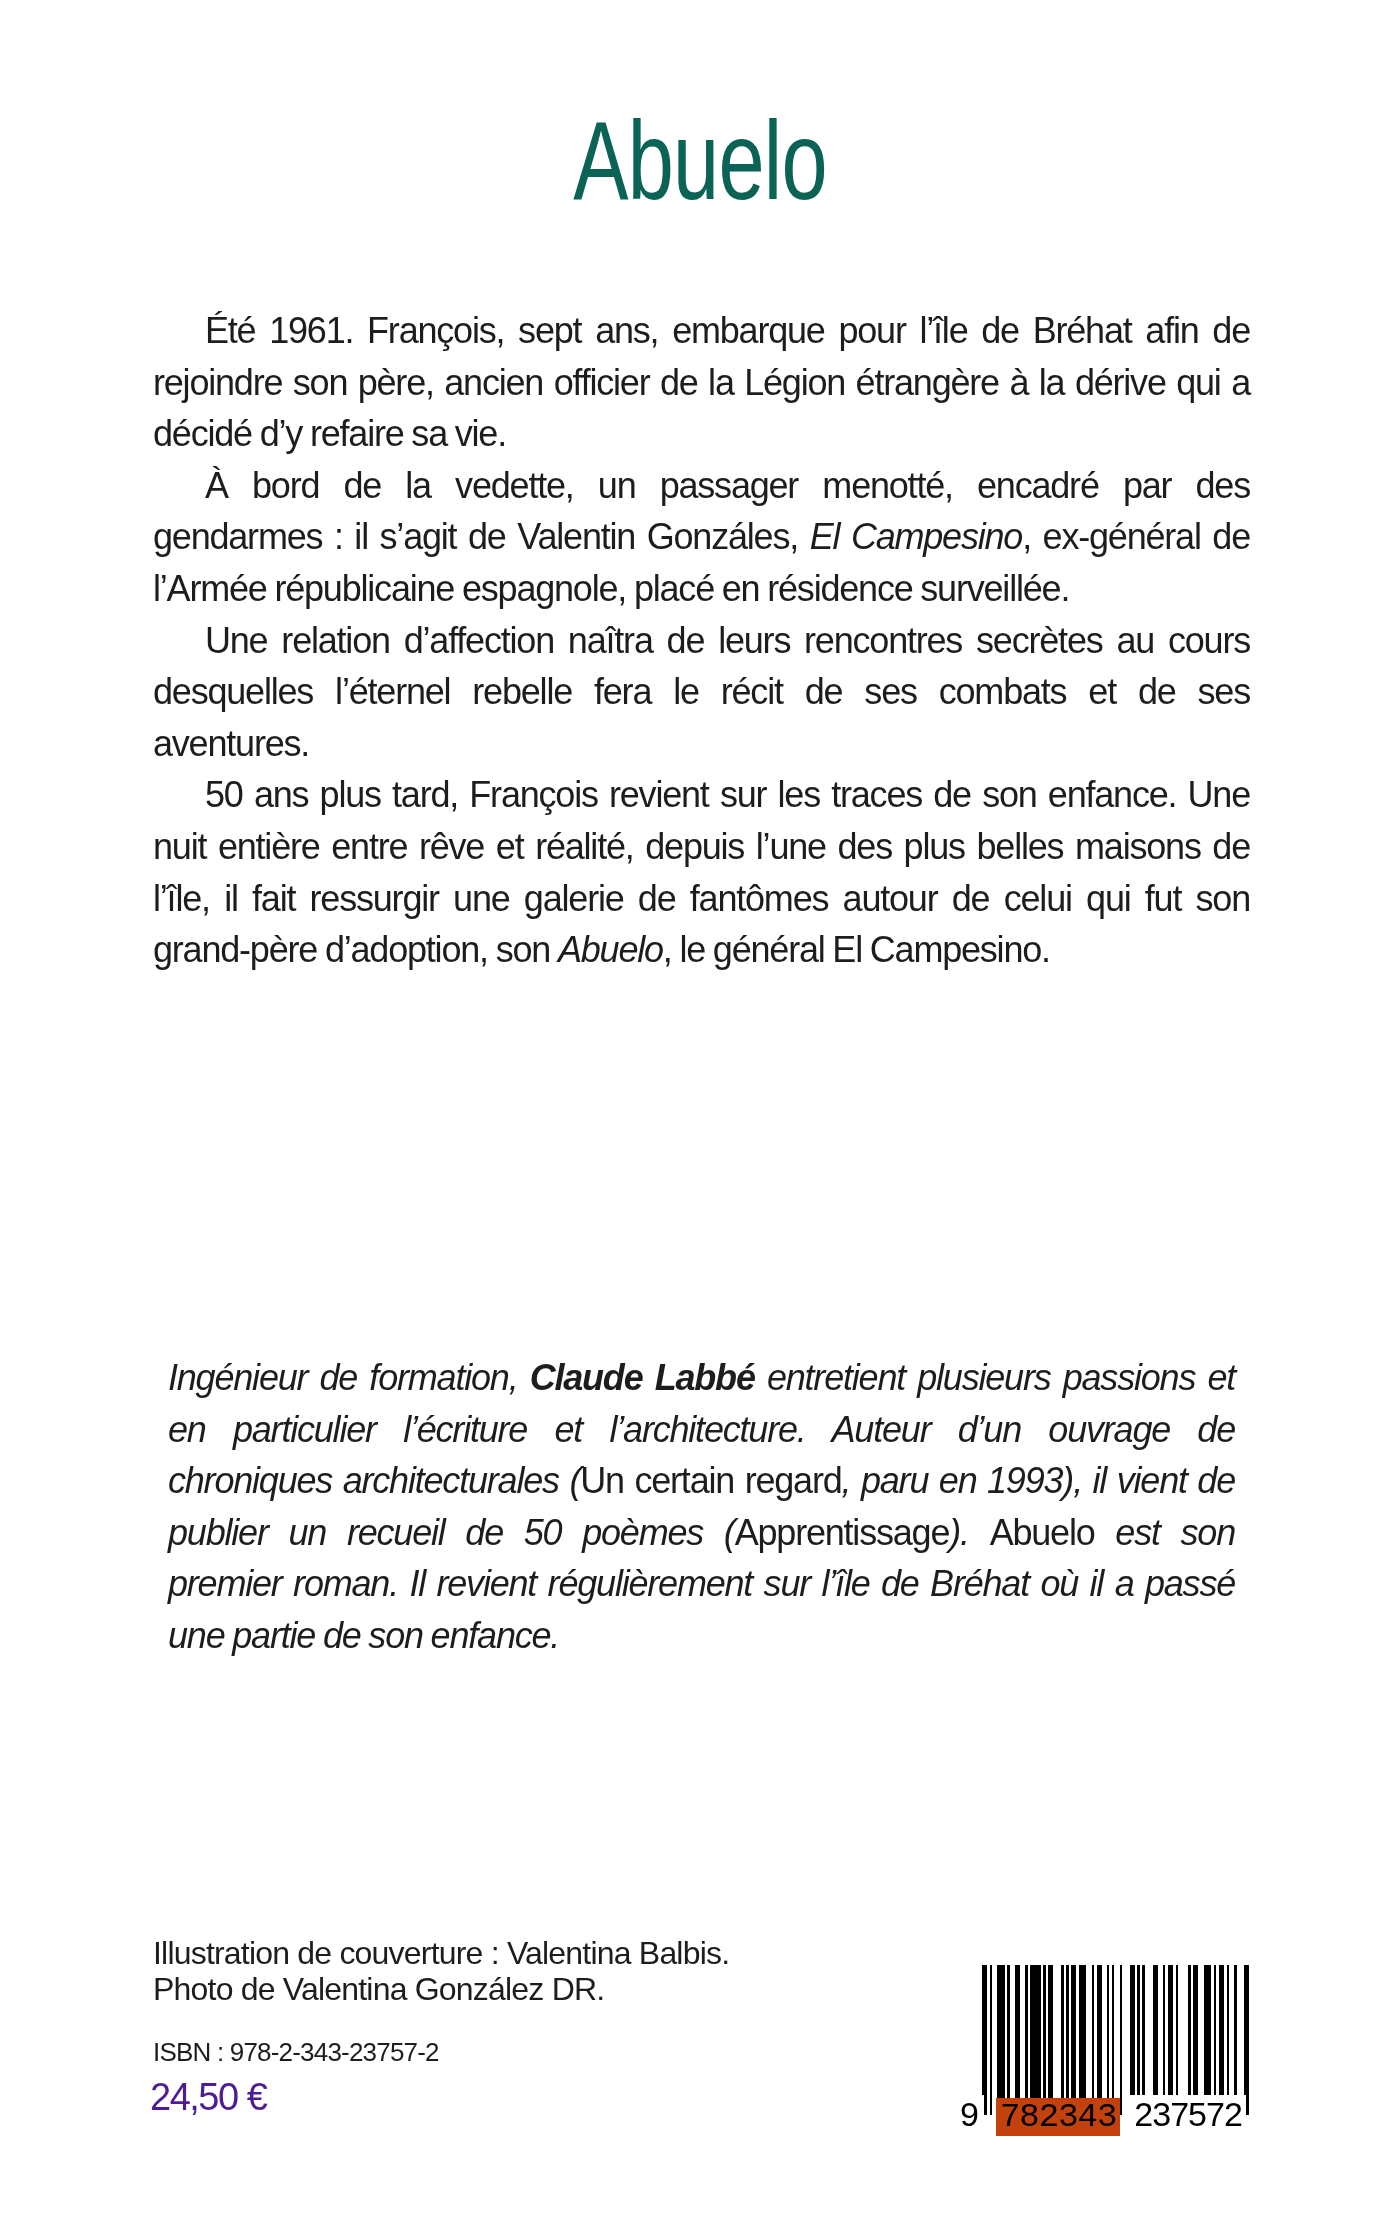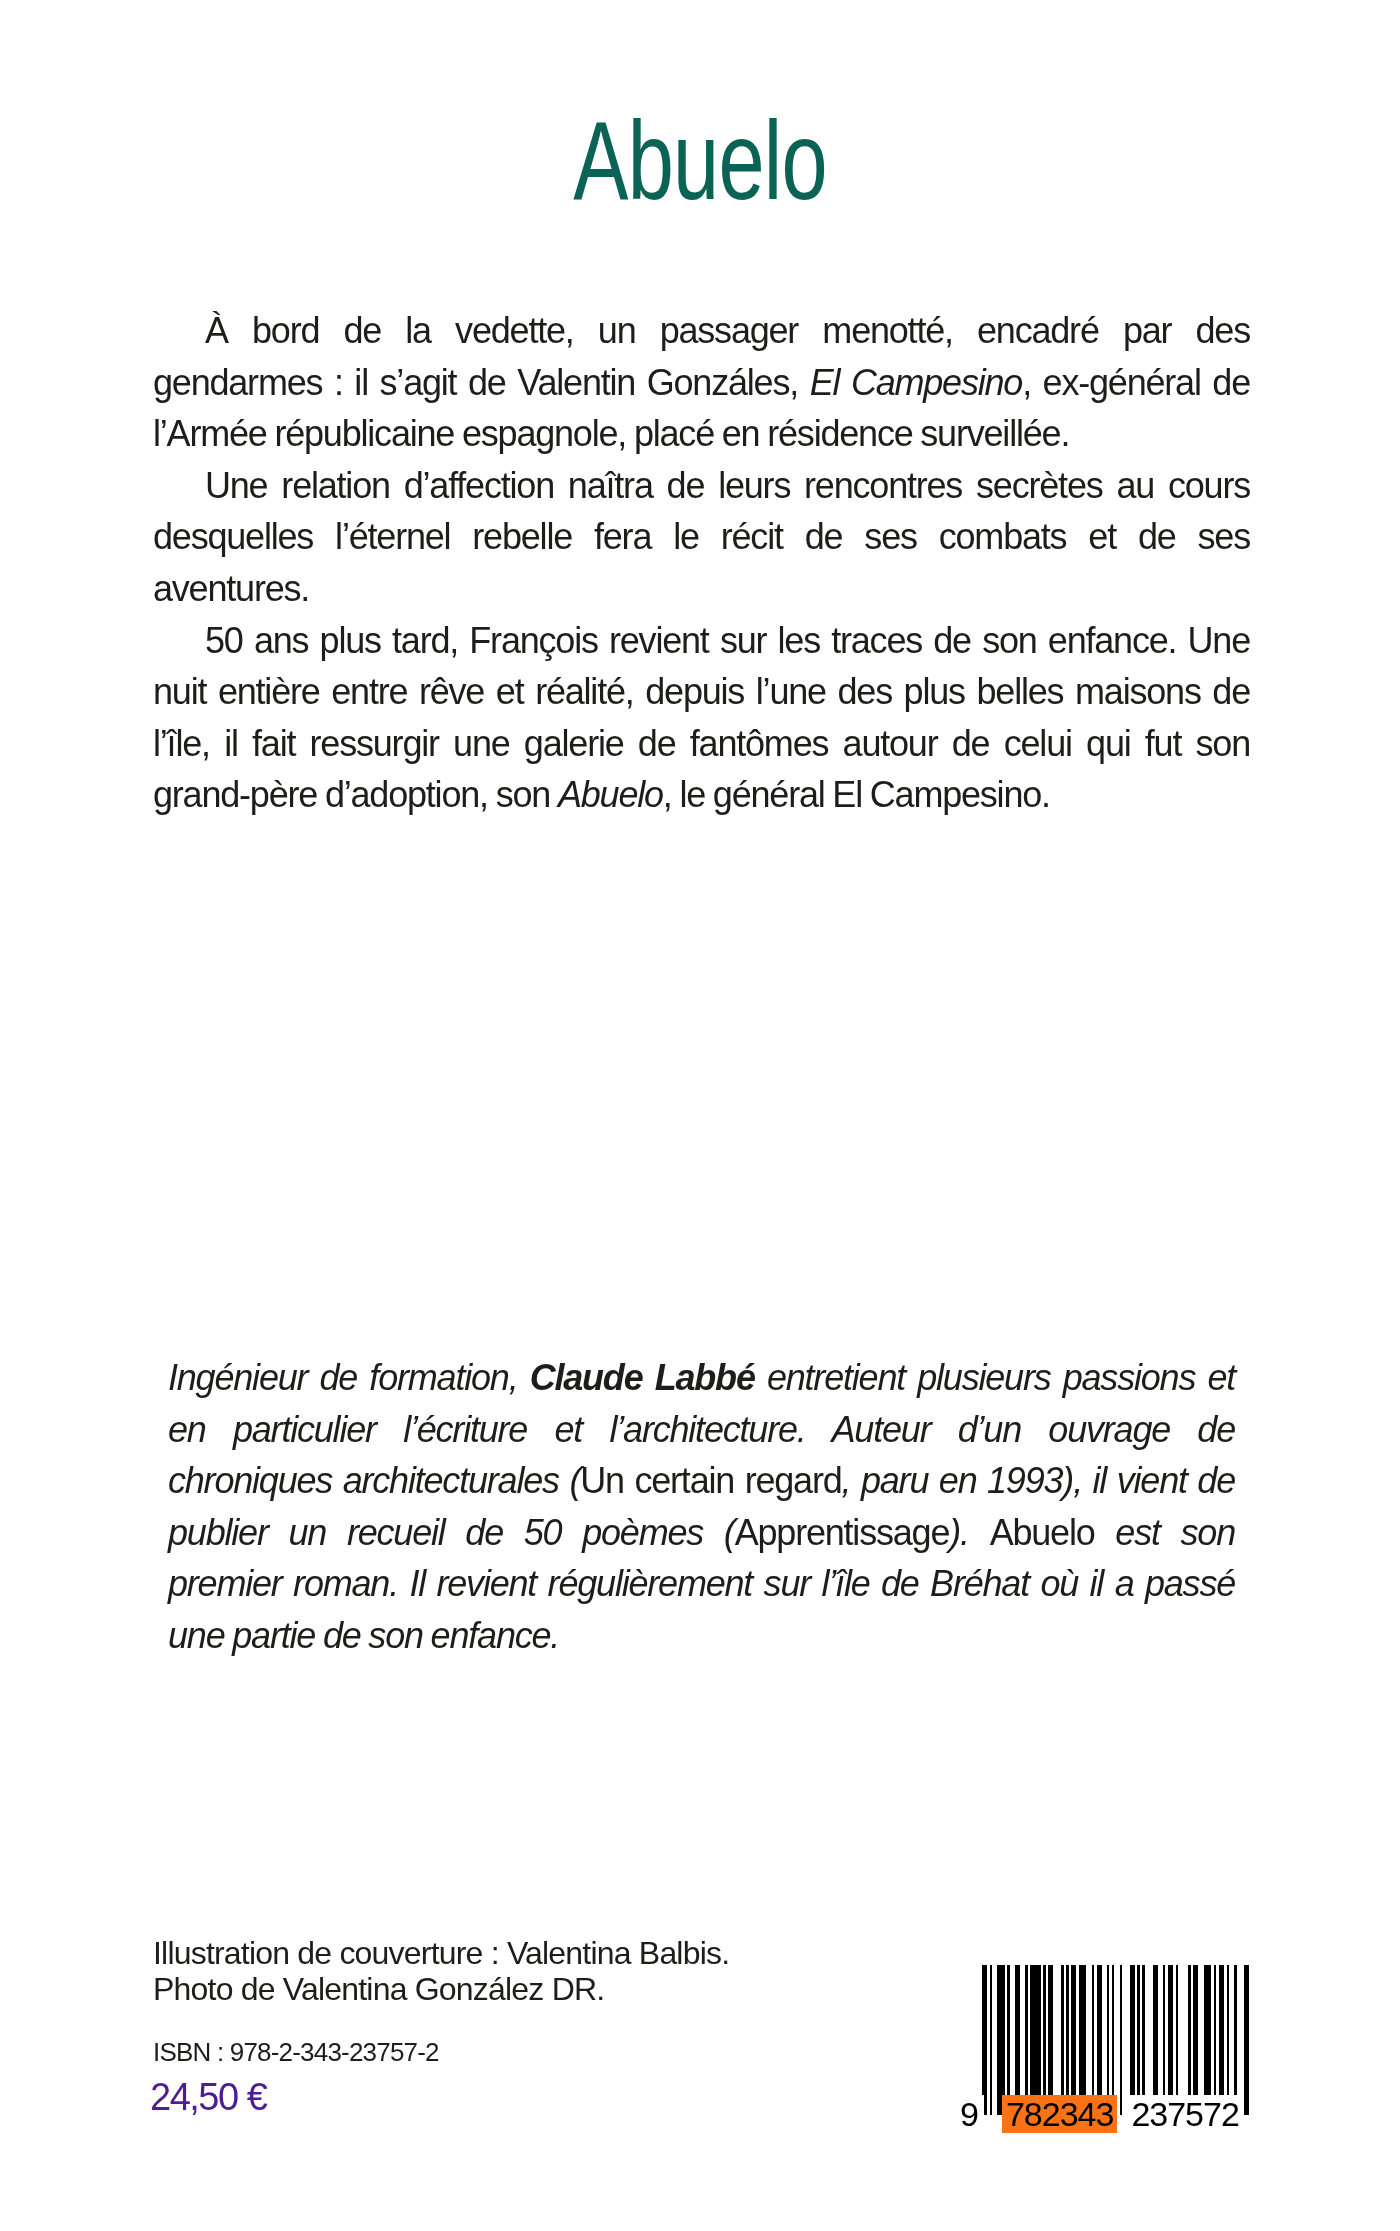--- a/index.html
+++ b/index.html
@@ -27,20 +27,21 @@
   .barcode .digits { position:absolute; left:0; top:130px; width:300px; font-size:34px;
                      letter-spacing:-1px; color:#000; font-family:"Liberation Sans", sans-serif;
                      background:transparent; }
 </style>
 </head>
 <body>
 
 <div class="title">Abuelo</div>
 
 <div class="body-text summary">
+  <p><span>Été 1961. François, sept ans, embarque pour l’île de Bréhat afin de rejoindre son père, ancien officier de la Légion étrangère à la dérive qui a décidé d’y refaire sa vie.</span></p>
   <p><span>À bord de la vedette, un passager menotté, encadré par des gendarmes : il s’agit de Valentin Gonzáles, </span><span class="it">El Campesino</span><span>, ex-général de l’Armée républicaine espagnole, placé en résidence surveillée.</span></p>
   <p><span>Une relation d’affection naîtra de leurs rencontres secrètes au cours desquelles l’éternel rebelle fera le récit de ses combats et de ses aventures.</span></p>
   <p><span>50 ans plus tard, François revient sur les traces de son enfance. Une nuit entière entre rêve et réalité, depuis l’une des plus belles maisons de l’île, il fait ressurgir une galerie de fantômes autour de celui qui fut son grand-père d’adoption, son </span><span class="it">Abuelo</span><span>, le général El Campesino.</span></p>
 </div>
 
 <div class="body-text bio">
   <p><span>Ingénieur de formation, </span><b>Claude Labbé</b><span> entretient plusieurs passions et en particulier l’écriture et l’architecture. Auteur d’un ouvrage de chroniques architecturales (</span><span class="up">Un certain regard</span><span>, paru en 1993), il vient de publier un recueil de 50 poèmes (</span><span class="up">Apprentissage</span><span>). </span><span class="up">Abuelo</span><span> est son premier roman. Il revient régulièrement sur l’île de Bréhat où il a passé une partie de son enfance.</span></p>
 </div>
 
 <div class="credits">
@@ -114,15 +115,15 @@
       <span style="width: 6px; background: rgb(0, 0, 0);"></span>
       <span style="width: 3px; background: rgb(255, 255, 255);"></span>
       <span style="width: 3px; background: rgb(0, 0, 0);"></span>
       <span style="width: 6px; background: rgb(255, 255, 255);"></span>
       <span style="width: 3px; background: rgb(0, 0, 0);"></span>
       <span style="width: 9px; background: rgb(255, 255, 255);"></span>
       <span style="width: 6px; background: rgb(0, 0, 0);"></span>
       <span style="width: 3px; background: rgb(255, 255, 255);"></span>
     </div>
   <div class="digits">
-    <span style="background:#fff;padding-right:6px;">9</span><span style="background:#f97316;margin-left:18px;padding:0 4px;">782343</span><span style="background:#fff;margin-left:10px;padding:0 4px;">237572</span>
+    <span style="background:#fff;padding-right:6px;">9</span><span style="background:#c2410c;margin-left:12px;padding:0 4px;font-family:Liberation Mono, monospace;">782343</span><span style="background:#fff;margin-left:10px;padding:0 4px;">237572</span>
   </div>
 </div>
 
 </body></html>

